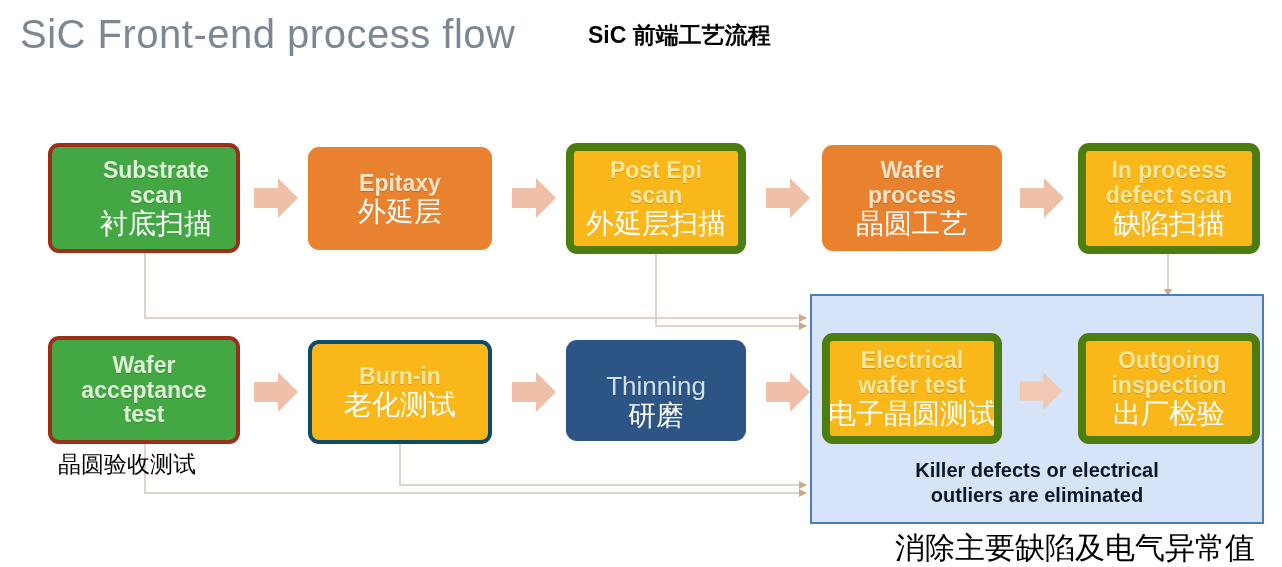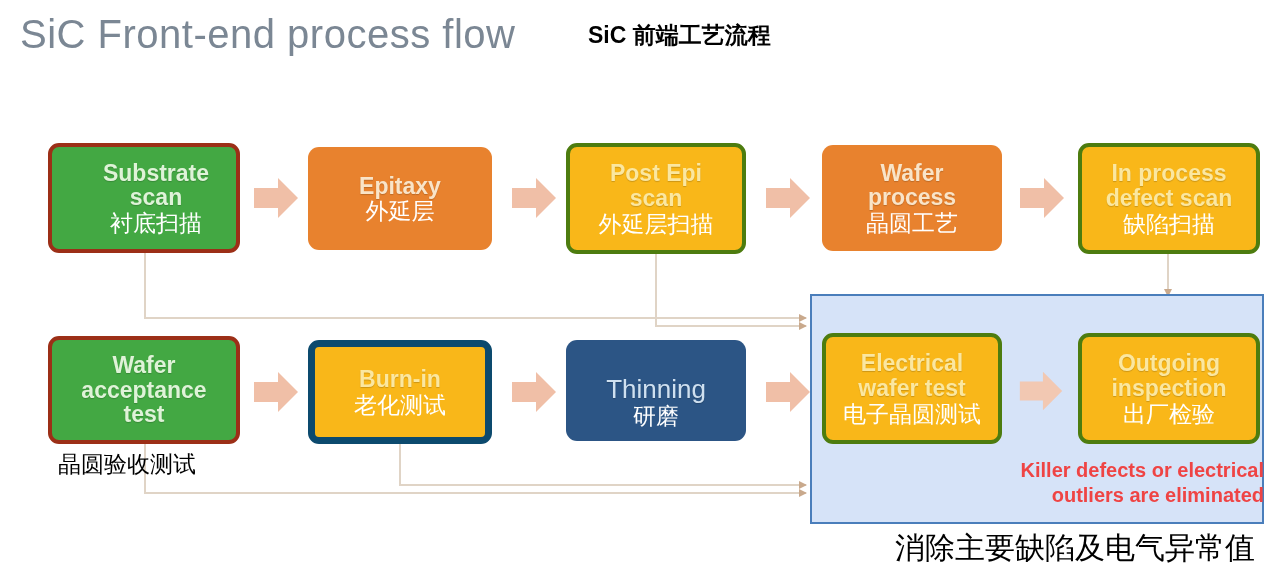--- a/index.html
+++ b/index.html
@@ -28,23 +28,23 @@
   #wires { position: absolute; left: 0; top: 0; width: 1282px; height: 567px; }
 
   
   .panel {
     position: absolute;
     background: #d6e3f8;
     border: 2px solid #4a7ebb;
   }
   .panel-caption {
     position: absolute;
-    width: 100%; text-align: right;
+    width: 100%; text-align: center;
     font-size: 20px; font-weight: 700;
-    color: #ef4444; line-height: 1.25;
+    color: #0f172a; line-height: 1.25;
   }
   .panel-caption-zh {
     position: absolute;
     font-size: 30px; font-weight: 400;
     color: #000; white-space: nowrap;
   }
 
   
   .pbox {
     position: absolute;
@@ -55,38 +55,38 @@
     overflow: hidden;
   }
   .pbox .en {
     font-size: 23px; font-weight: 700;
     line-height: 1.08;
     color: #f6efd8;
     text-shadow: 0 1px 1px rgba(0,0,0,.18);
     white-space: pre-line;
   }
   .pbox .zh {
-    font-size: 23px; font-weight: 400;
+    font-size: 28px; font-weight: 400;
     line-height: 1.05;
     color: #ffffff;
     margin-top: 1px;
     white-space: nowrap;
   }
   .pbox.green { background: #43a843; }
   .pbox.orange { background: #e8822e; }
   .pbox.amber  { background: #f9b719; }
   .pbox.navy   { background: #2c5585; }
   .pbox.navy .en { color: #cfe0f0; font-weight: 400; font-size: 26px; margin-top: 22px; }
   .pbox.navy .zh { color: #ffffff; }
   .pbox.amber .en { color: #fbe7a0; }
   .pbox.orange .en { color: #f9e4c8; }
   .pbox.green .en { color: #dff3d8; }
   .pbox.bordered-dark { border: 4px solid #9c2f17; }
-  .pbox.bordered-red  { border: 4px solid #4d7c0f; }
-  .pbox.bordered-orange { border: 7px solid #0c4a6e; align-items: center; }
+  .pbox.bordered-red  { border: 8px solid #4d7c0f; }
+  .pbox.bordered-orange { border: 4px solid #0c4a6e; align-items: center; }
 
   
   .outside-label {
     position: absolute;
     font-size: 23px; color: #000;
     white-space: nowrap;
   }
 
   
   .farrow { position: absolute; }

